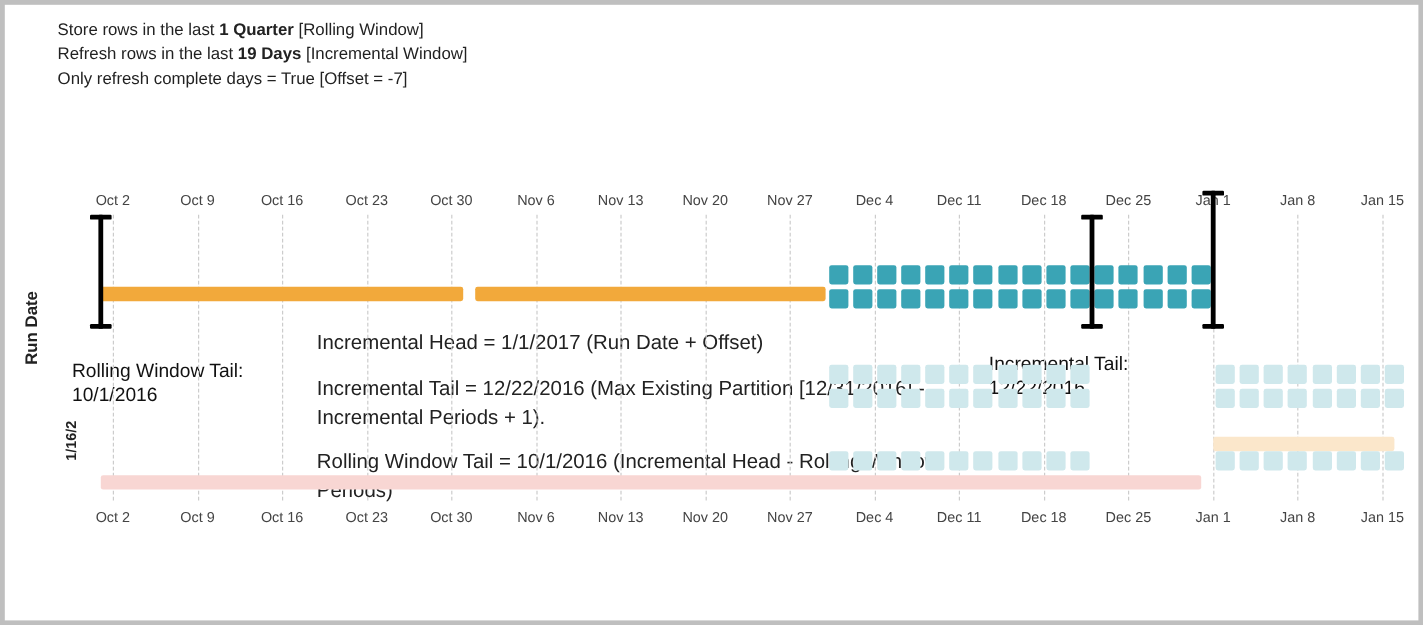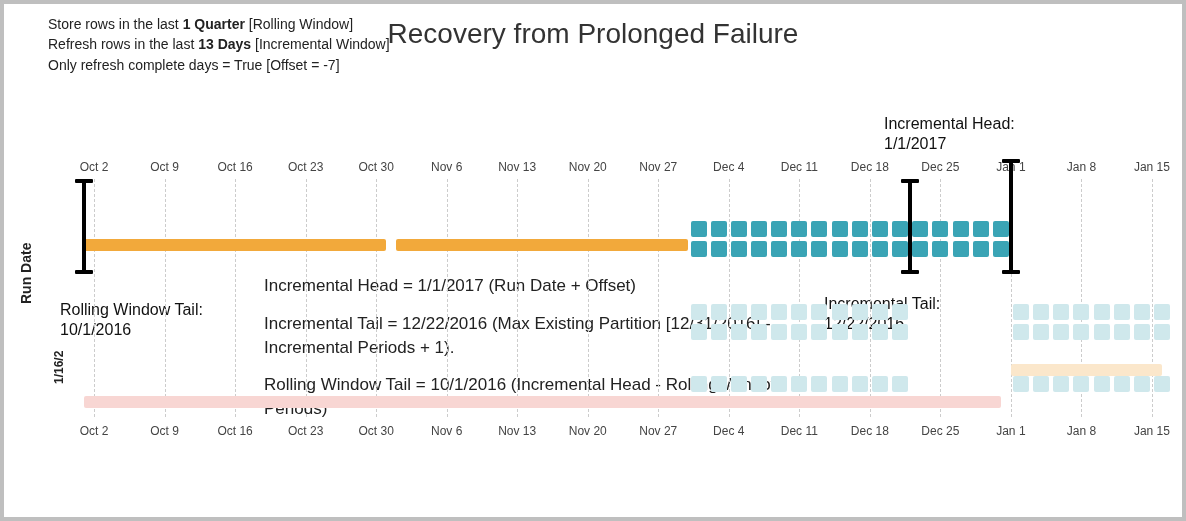--- a/index.html
+++ b/index.html
@@ -42,28 +42,25 @@
   
   .plot2{position:absolute;left:80px;top:300px;right:20px;height:110px}
 </style>
 </head>
 <body>
 
 <div class="frame">
 
   <div class="meta">
     <div><span>Store rows in the last </span><b>1 Quarter</b><span> [Rolling Window]</span></div>
-    <div><span>Refresh rows in the last </span><b>13 Days</b><span> [Incremental Window]</span></div>
+    <div><span>Refresh rows in the last </span><b>19 Days</b><span> [Incremental Window]</span></div>
     <div>Only refresh complete days = True [Offset = -7]</div>
   </div>
 
-  <div class="title">Recovery from Prolonged Failure</div>
-
-  <div class="ann small" style="left:880px;top:110px">Incremental Head:
-1/1/2017</div>
+
   <div class="ann small" style="left:820px;top:290px">Incremental Tail:
 12/22/2016</div>
   <div class="ann small" style="left:56px;top:296px">Rolling Window Tail:
 10/1/2016</div>
 
   <div class="explain">
     <p>Incremental Head = 1/1/2017 (Run Date + Offset)</p>
     <p>Incremental Tail = 12/22/2016 (Max Existing Partition [12/31/2016] - Incremental Periods + 1).</p>
     <p>Rolling Window Tail = 10/1/2016 (Incremental Head - Rolling Window Periods)</p>
   </div>

